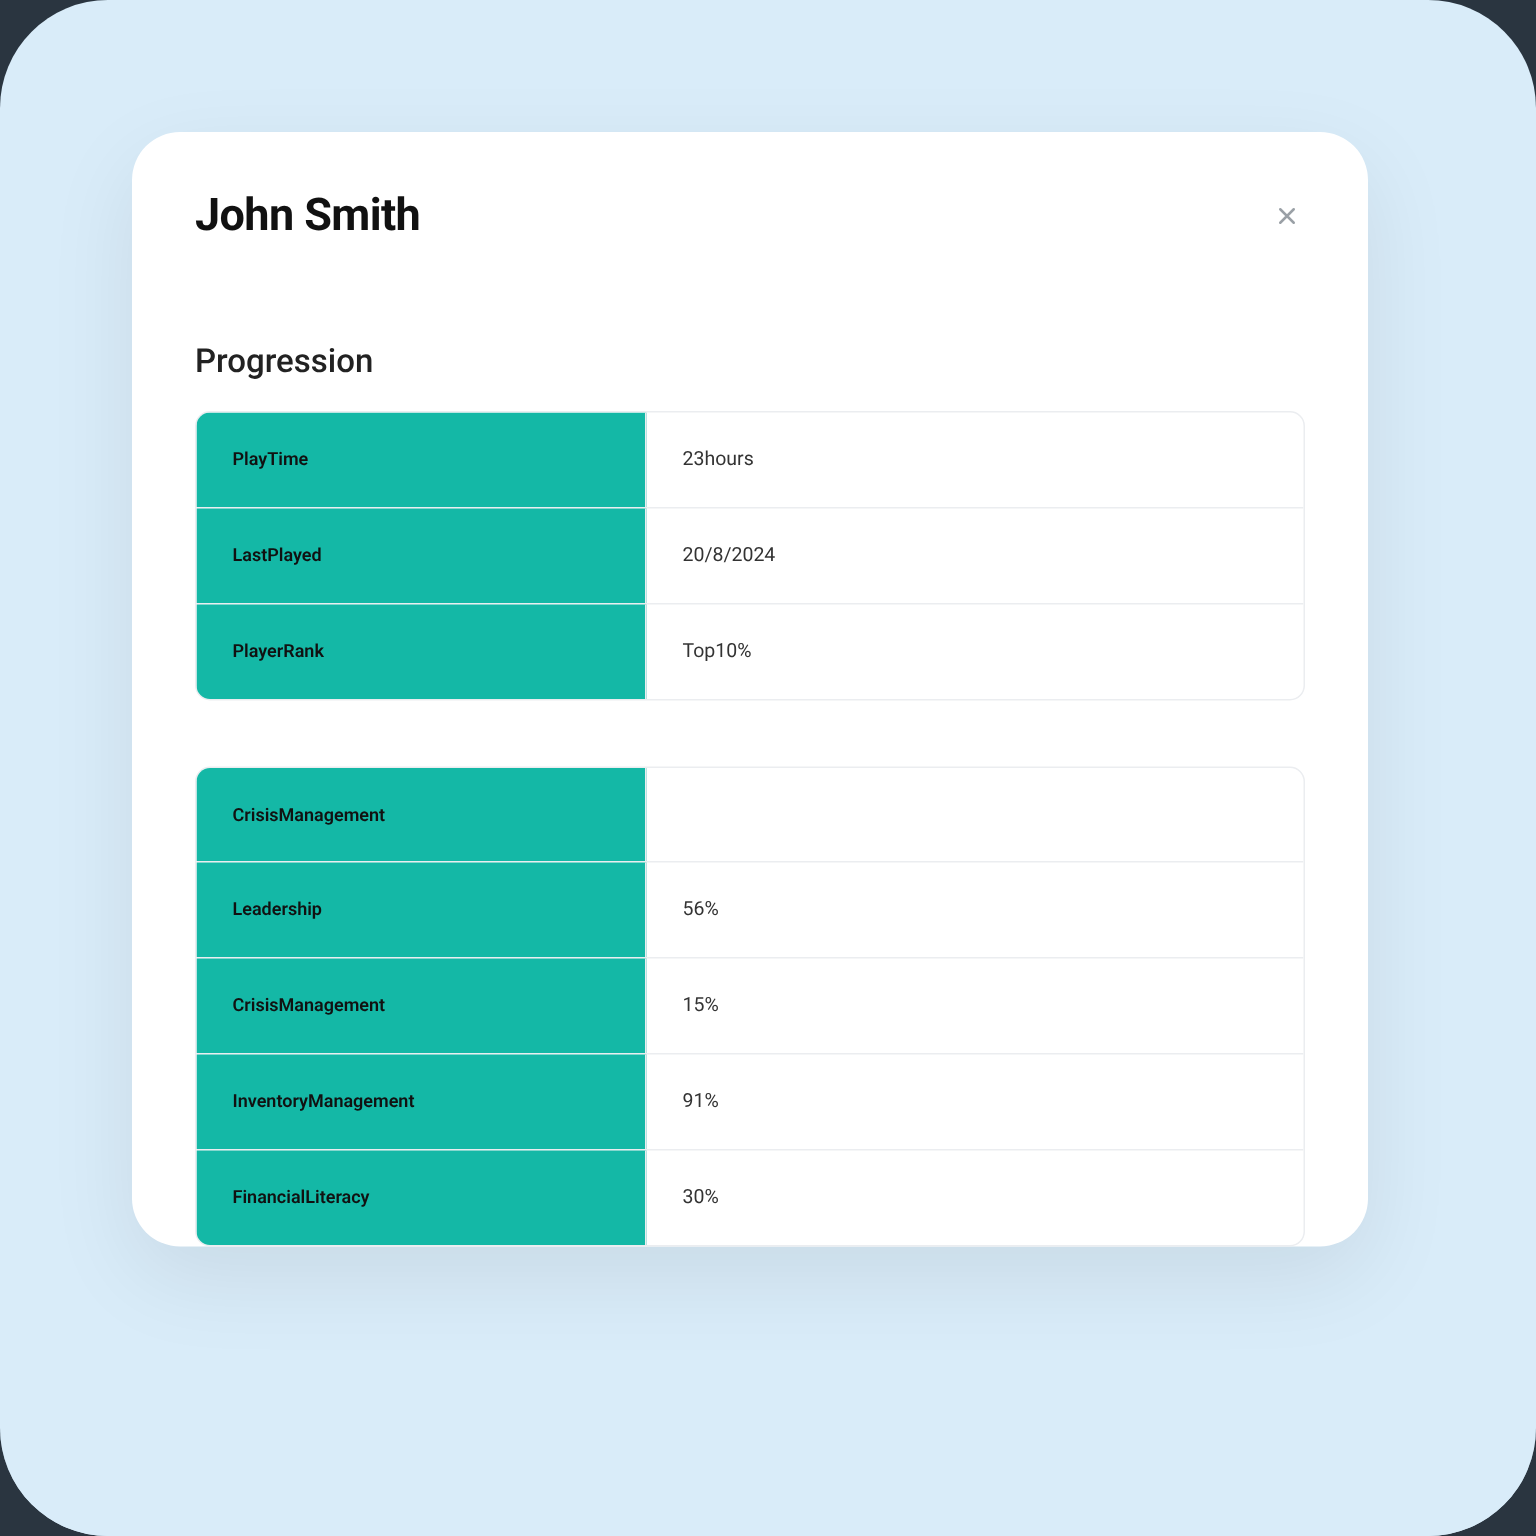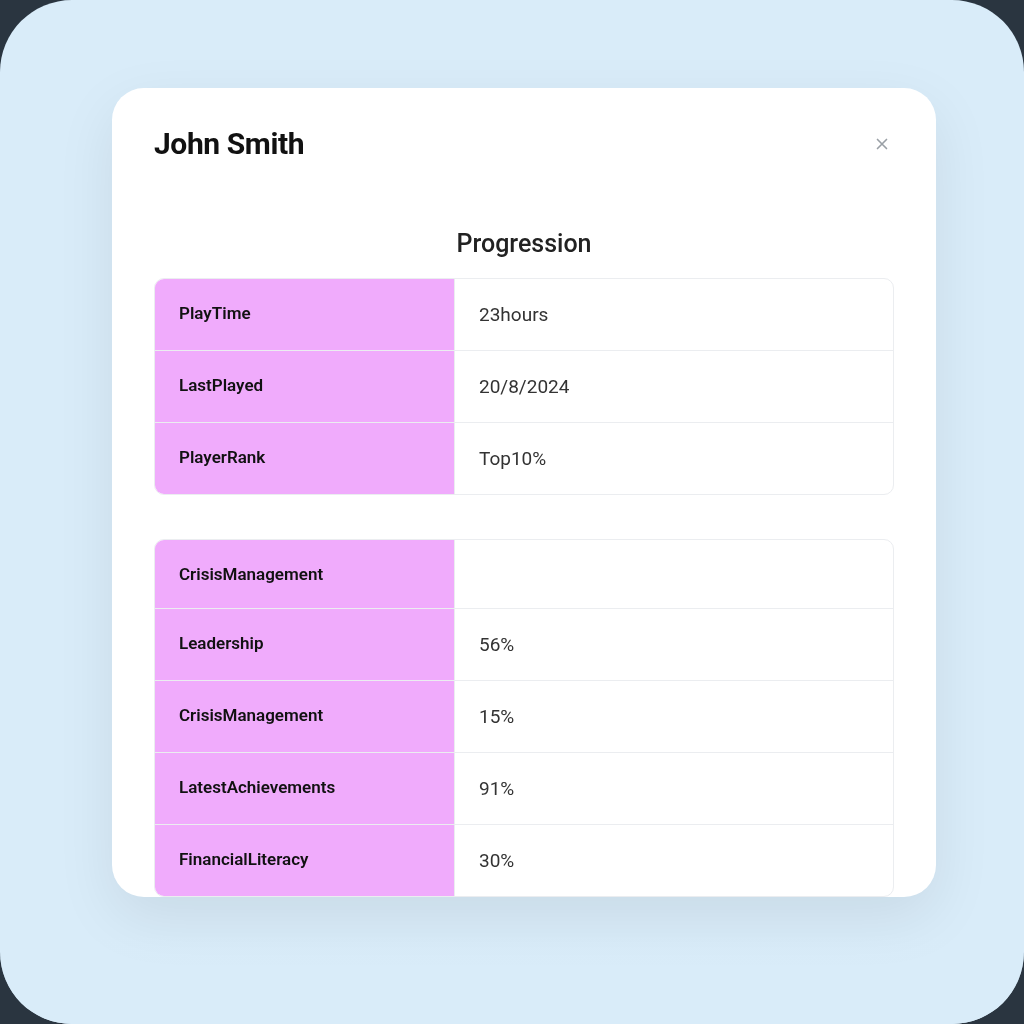--- a/index.html
+++ b/index.html
@@ -23,21 +23,21 @@
       left: 0;
       width: 1024px;
       height: 1024px;
       background: #d9ecf9;
       border-radius: 72px;
     }
     
     .modal {
       position: absolute;
       top: 88px;
-      left: 112px;
+      left: 88px;
       width: 824px;
       background: #ffffff;
       border-radius: 32px;
       padding: 38px 42px 0 42px;
       box-shadow: 0 20px 60px rgba(0,0,0,0.08);
     }
     
     .modal-header {
       display: flex;
       justify-content: space-between;
@@ -68,25 +68,24 @@
     }
     
     .close-button svg {
       width: 18px;
       height: 18px;
       stroke: #9aa0a6;
       stroke-width: 2.2;
     }
     
     .section-title {
-      font-size: 25px;
+      font-size: 22px;
       font-weight: 500;
       color: #222;
       margin-bottom: 20px;
-      text-align: center;
     }
     
     .data-table {
       border: 1px solid #ebedf0;
       border-radius: 10px;
       overflow: hidden;
       margin-bottom: 44px;
     }
     
     .data-row {
@@ -94,32 +93,32 @@
       border-bottom: 1px solid #ebedf0;
     }
     
     .data-row:last-child {
       border-bottom: none;
     }
     
     .data-label {
       width: 300px;
       flex: 0 0 300px;
-      background: #f0abfc;
+      background: #14b8a6;
       padding: 24px 24px;
-      font-size: 17px;
+      font-size: 12px;
       font-weight: 600;
       color: #111;
       border-right: 1px solid #ebedf0;
     }
     
     .data-value {
       flex: 1;
       padding: 24px 24px;
-      font-size: 19px;
+      font-size: 13px;
       font-weight: 400;
       color: #333;
     }
     
     .fade-overlay {
       position: absolute;
       bottom: 0;
       left: 0;
       right: 0;
       height: 90px;
@@ -167,21 +166,21 @@
     </div>
     <div class="data-row">
       <div class="data-label">Leadership</div>
       <div class="data-value">56%</div>
     </div>
     <div class="data-row">
       <div class="data-label">CrisisManagement</div>
       <div class="data-value">15%</div>
     </div>
     <div class="data-row">
-      <div class="data-label">LatestAchievements</div>
+      <div class="data-label">InventoryManagement</div>
       <div class="data-value">91%</div>
     </div>
     <div class="data-row">
       <div class="data-label">FinancialLiteracy</div>
       <div class="data-value">30%</div>
     </div>
   </div>
 
 </div>
 

